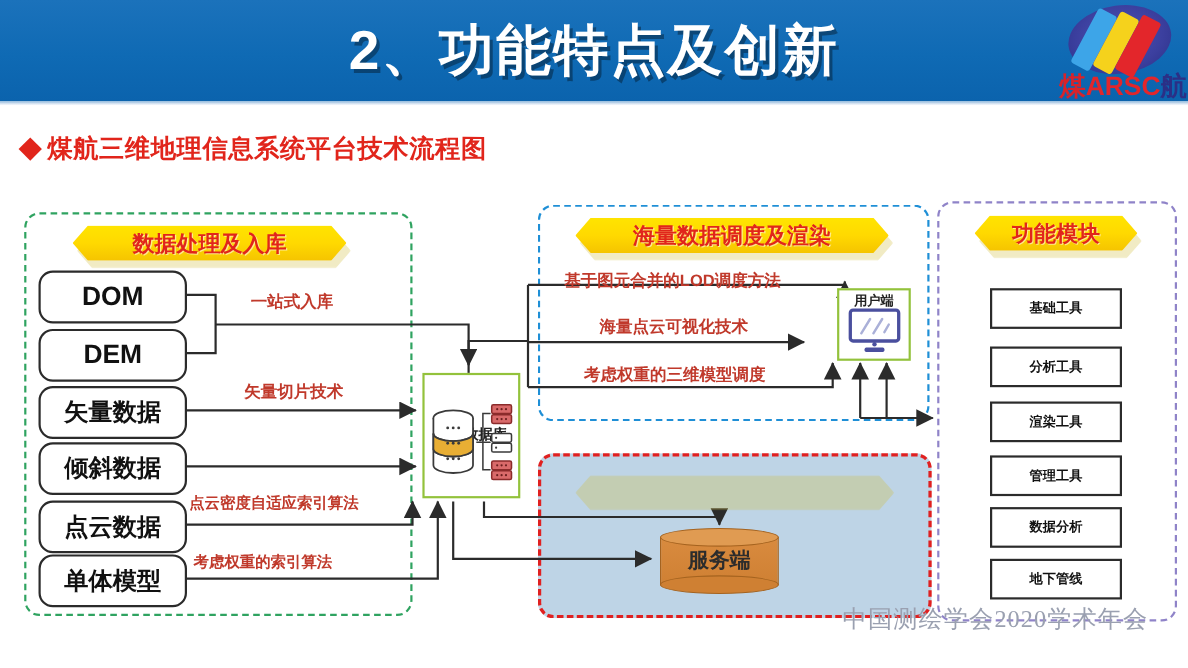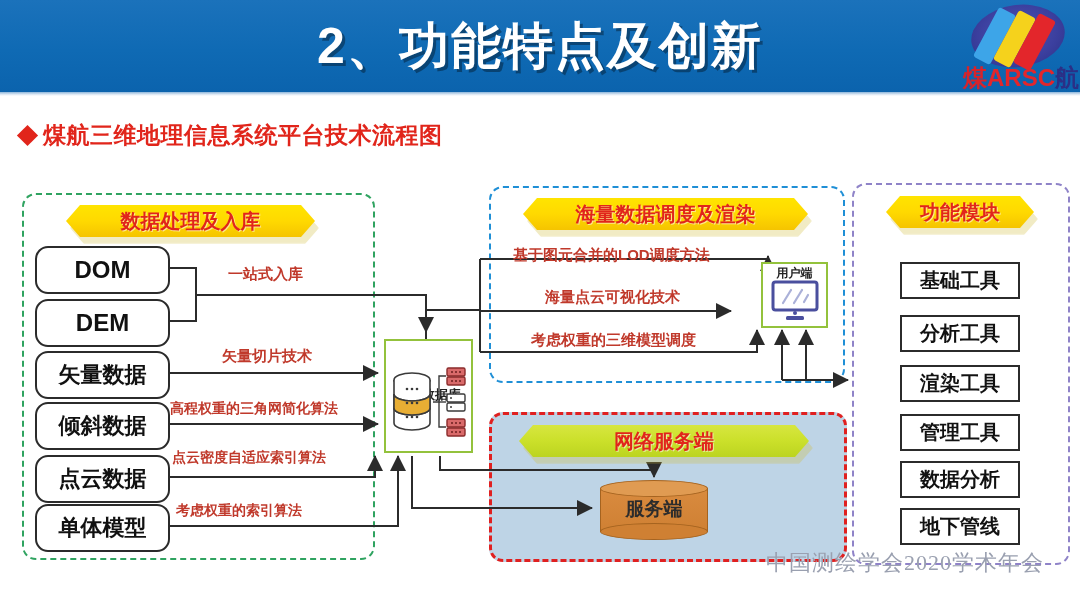--- a/index.html
+++ b/index.html
@@ -157,21 +157,21 @@
   .server .cap{
     position:absolute;left:0;top:16px;width:108px;text-align:center;
     font-size:19px;font-weight:bold;color:#2c2c2c;white-space:nowrap;
   }
 
   
   .fnbox{
     position:absolute;left:900px;width:116px;height:33px;
     border:2px solid #2b2b2b;background:#ffffff;
     display:flex;align-items:center;justify-content:center;
-    font-size:20px;font-weight:bold;color:#111;white-space:nowrap;
+    font-size:12px;font-weight:bold;color:#111;white-space:nowrap;
   }
 
   
   #wires{position:absolute;left:0;top:0;width:1080px;height:607px;pointer-events:none;}
 
   
   .watermark{
     position:absolute;left:766px;top:548px;
     font-size:22px;color:#9aa0b0;letter-spacing:1px;white-space:nowrap;
     font-family:"Liberation Serif","DejaVu Serif",serif;
@@ -251,23 +251,20 @@
   <div class="banner b-yellow banner1">
     <span class="banner-txt">数据处理及入库</span>
   </div>
 
   <div class="banner-shadow banner2s"></div>
   <div class="banner b-yellow banner2">
     <span class="banner-txt">海量数据调度及渲染</span>
   </div>
 
   <div class="banner-shadow banner3s"></div>
-  <div class="banner b-lime banner3">
-    <span class="banner-txt">网络服务端</span>
-  </div>
 
   <div class="banner-shadow banner4s"></div>
   <div class="banner b-yellow banner4">
     <span class="banner-txt">功能模块</span>
   </div>
 
   <div class="databox" style="top:299px">
       <span>DEM</span>
     </div>
   <div class="databox" style="top:246px">
@@ -281,21 +278,20 @@
     </div>
   <div class="databox cn" style="top:504px">
       <span>单体模型</span>
     </div>
   <div class="databox cn" style="top:455px">
       <span>点云数据</span>
     </div>
 
   <div class="algo" style="left:228px;top:265px;font-size:15px">一站式入库</div>
   <div class="algo" style="left:222px;top:347px;font-size:15px">矢量切片技术</div>
-  <div class="algo" style="left:170px;top:400px">高程权重的三角网简化算法</div>
   <div class="algo" style="left:172px;top:449px">点云密度自适应索引算法</div>
   <div class="algo" style="left:176px;top:502px">考虑权重的索引算法</div>
 
   <div class="algo" style="left:513px;top:246px;font-size:15px">基于图元合并的LOD调度方法</div>
   <div class="algo" style="left:545px;top:288px;font-size:15px">海量点云可视化技术</div>
   <div class="algo" style="left:531px;top:331px;font-size:15px">考虑权重的三维模型调度</div>
 
   <div class="dbbox">
     <div class="cap">时空数据库</div>
     <svg width="85" height="88" style="position:absolute;left:0;top:22px" viewBox="0 0 85 88">

